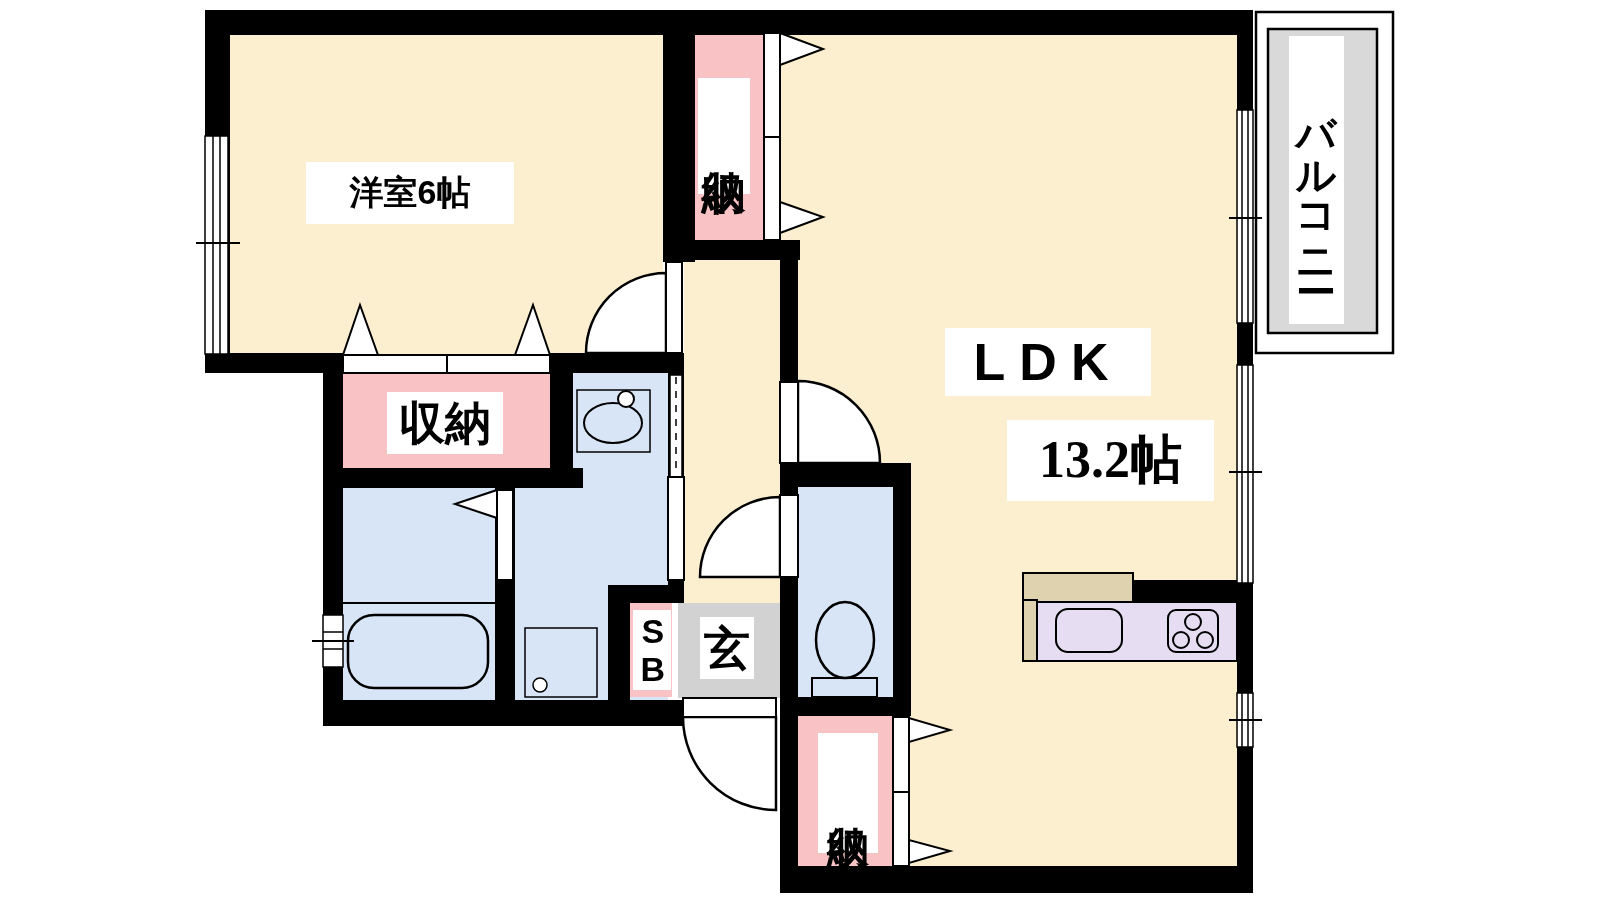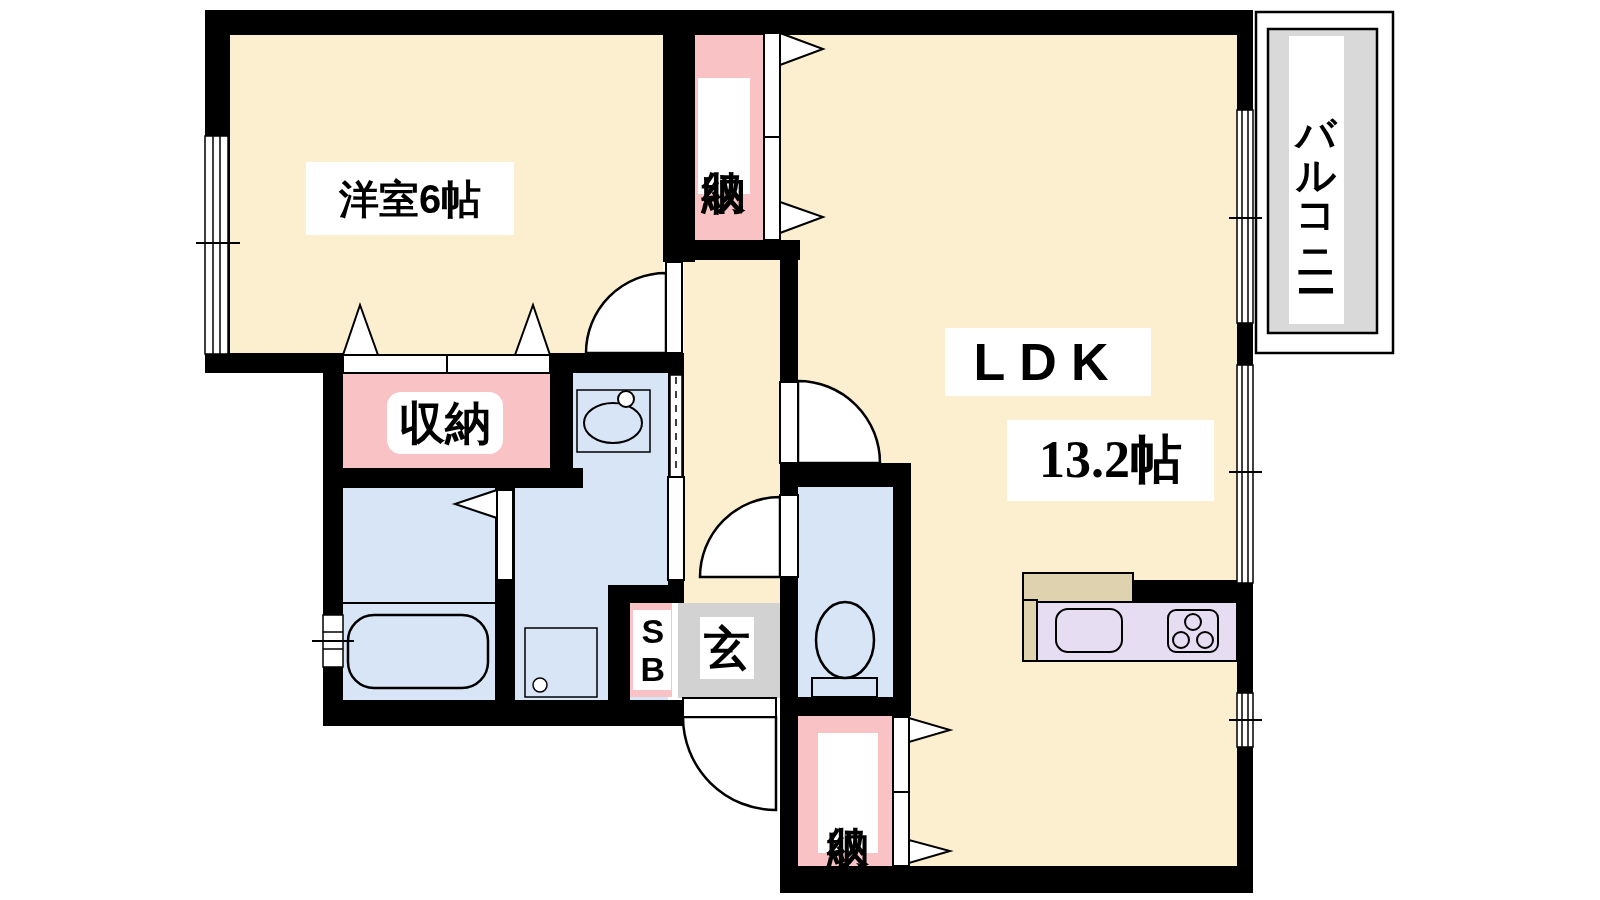--- a/index.html
+++ b/index.html
@@ -109,22 +109,22 @@
       <rect x="348" y="615" width="140" height="73" rx="26" fill="none" stroke="#000000" stroke-width="2.5"></rect>
       <line x1="343" y1="603" x2="495" y2="603" fill="none" stroke="#000000" stroke-width="2"></line>
       <rect x="525" y="628" width="72" height="69" fill="none" stroke="#000000" stroke-width="1.5"></rect>
       <circle cx="540" cy="685" r="7" fill="#ffffff" stroke="#000000" stroke-width="1.5"></circle>
       <rect x="577" y="390" width="73" height="62" fill="none" stroke="#000000" stroke-width="1.5"></rect>
       <ellipse cx="613" cy="423" rx="29" ry="20" fill="none" stroke="#000000" stroke-width="2"></ellipse>
       <circle cx="626" cy="399" r="8" fill="#ffffff" stroke="#000000" stroke-width="2"></circle>
       <rect x="812" y="678" width="65" height="19" fill="#D7E5F7" stroke="#000000" stroke-width="2"></rect>
       <ellipse cx="845" cy="640" rx="29" ry="38" fill="#D7E5F7" stroke="#000000" stroke-width="2.5"></ellipse>
     </svg>
-<div class="label" style="left: 306px; top: 162px; width: 208px; height: 73px; font-size: 40px;">洋室6帖</div>
+<div class="label" style="left: 306px; top: 162px; width: 208px; height: 62px; font-size: 34px;">洋室6帖</div>
     <div class="label vertical" style="left: 698px; top: 78px; width: 52px; height: 116px; font-size: 44px;">収納</div>
-    <div class="label" style="left: 387px; top: 392px; width: 116px; height: 62px; font-size: 46px; border-radius: 14px;">収納</div>
+    <div class="label" style="left: 387px; top: 392px; width: 116px; height: 62px; font-size: 46px;">収納</div>
     <div class="label vertical" style="left: 818px; top: 733px; width: 60px; height: 120px; font-size: 42px;">収納</div>
     <div class="label" style="left: 927px; top: 328px; width: 206px; height: 68px; font-size: 52px; letter-spacing: 14px; margin-left: 18px;">LDK</div>
     <div class="label" style="left: 1007px; top: 420px; width: 207px; height: 81px; font-size: 52px; font-family: Liberation Serif, serif;">13.2帖</div>
     <div class="label vertical" style="left: 1289px; top: 36px; width: 55px; height: 288px; font-size: 40px;">バルコニー</div>
     <div class="label" style="left: 700px; top: 617px; width: 54px; height: 62px; font-size: 46px;">玄</div>
     <div class="label vertical" style="left: 633px; top: 610px; width: 38px; height: 80px; font-size: 34px;">SB</div>
   </div>
 
 </body></html>

